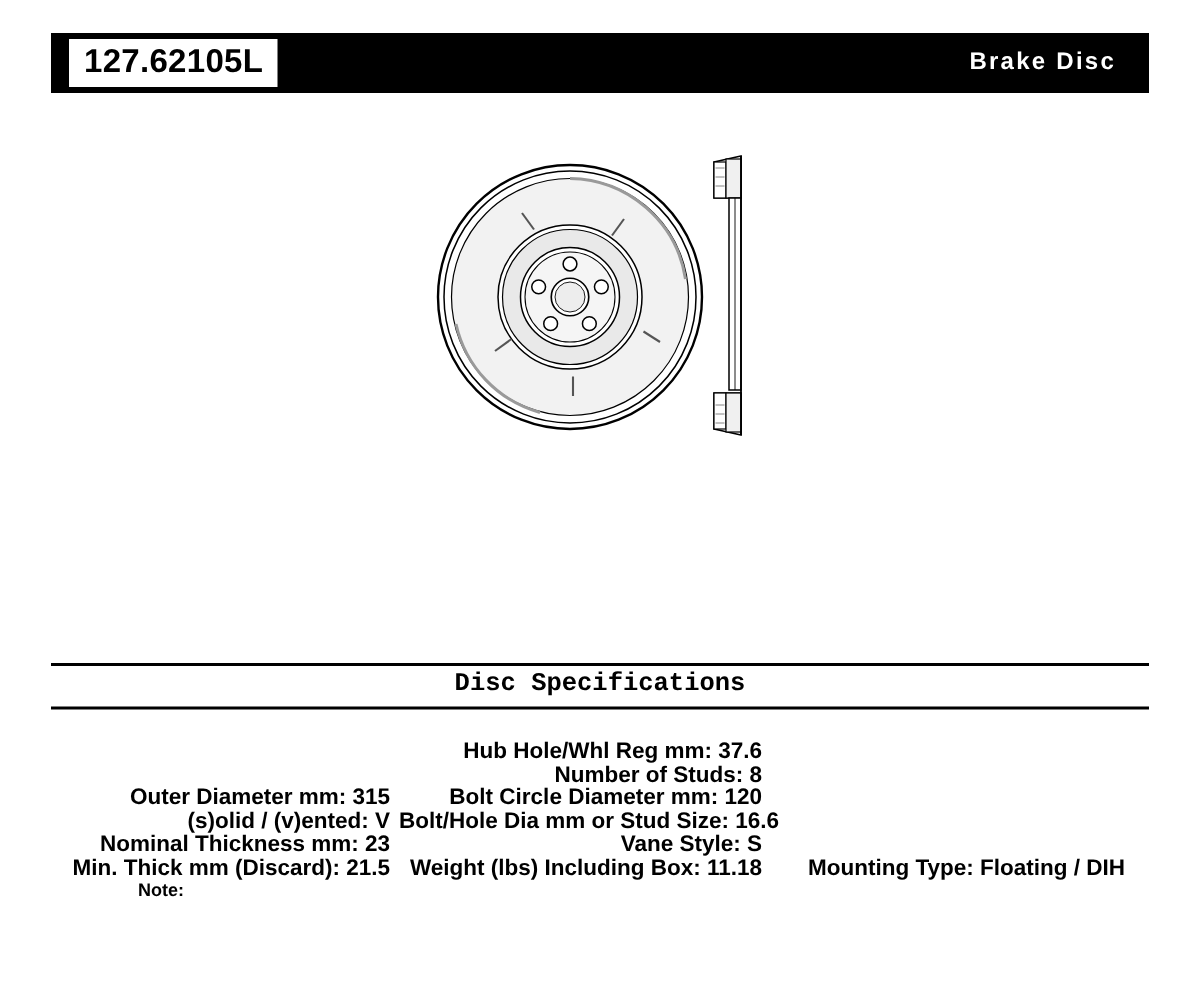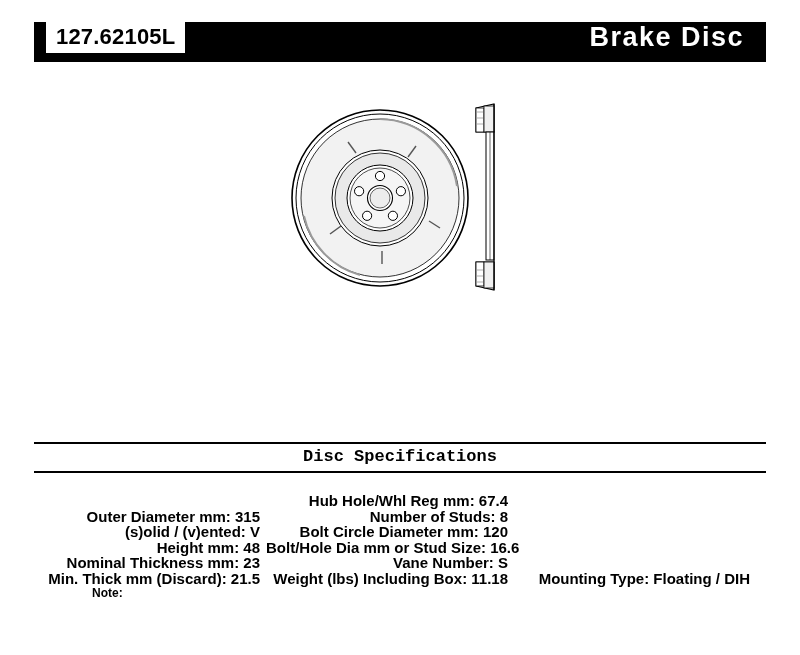--- a/index.html
+++ b/index.html
@@ -18,38 +18,38 @@
 
   
   .header-bar {
     position: absolute;
     left: 34px;
     top: 22px;
     width: 732px;
     height: 40px;
     background: #000000;
     display: flex;
-    align-items: flex-start;
+    align-items: center;
     justify-content: space-between;
     box-sizing: border-box;
     padding: 0 18px;
   }
   .part-number-plate {
     background: #ffffff;
     color: #000000;
     font-size: 22px;
     font-weight: bold;
     letter-spacing: 0.2px;
     padding: 3px 10px 4px 10px;
     line-height: 1.1;
     margin-left: -6px;
   }
   .header-title {
     color: #ffffff;
-    font-size: 27px;
+    font-size: 16px;
     font-weight: bold;
     letter-spacing: 1.5px;
     margin-right: 4px;
   }
 
   
   .drawing-area {
     position: absolute;
     left: 34px;
     top: 80px;
@@ -211,30 +211,29 @@
   <div class="spec-rule-top"></div>
   <div class="spec-title-bar">
     <div class="spec-title">Disc Specifications</div>
   </div>
   <div class="spec-rule-bottom"></div>
 
   <div class="spec-columns">
     <div class="spec-col spec-col-1">
       <div class="spec-line">Outer Diameter mm: 315</div>
       <div class="spec-line">(s)olid / (v)ented: V</div>
-      <div class="spec-line">Height mm: 48</div>
       <div class="spec-line">Nominal Thickness mm: 23</div>
       <div class="spec-line">Min. Thick mm (Discard): 21.5</div>
     </div>
     <div class="spec-col spec-col-2">
-      <div class="spec-line">Hub Hole/Whl Reg mm: 67.4</div>
+      <div class="spec-line">Hub Hole/Whl Reg mm: 37.6</div>
       <div class="spec-line">Number of Studs: 8</div>
       <div class="spec-line">Bolt Circle Diameter mm: 120</div>
       <div class="spec-line">Bolt/Hole Dia mm or Stud Size: 16.6</div>
-      <div class="spec-line">Vane Number: S</div>
+      <div class="spec-line">Vane Style: S</div>
       <div class="spec-line">Weight (lbs) Including Box: 11.18</div>
     </div>
     <div class="spec-col spec-col-3">
       <div class="spec-line">Mounting Type: Floating / DIH</div>
     </div>
   </div>
 
   <div class="note-row">Note:</div>
 </div>
 

